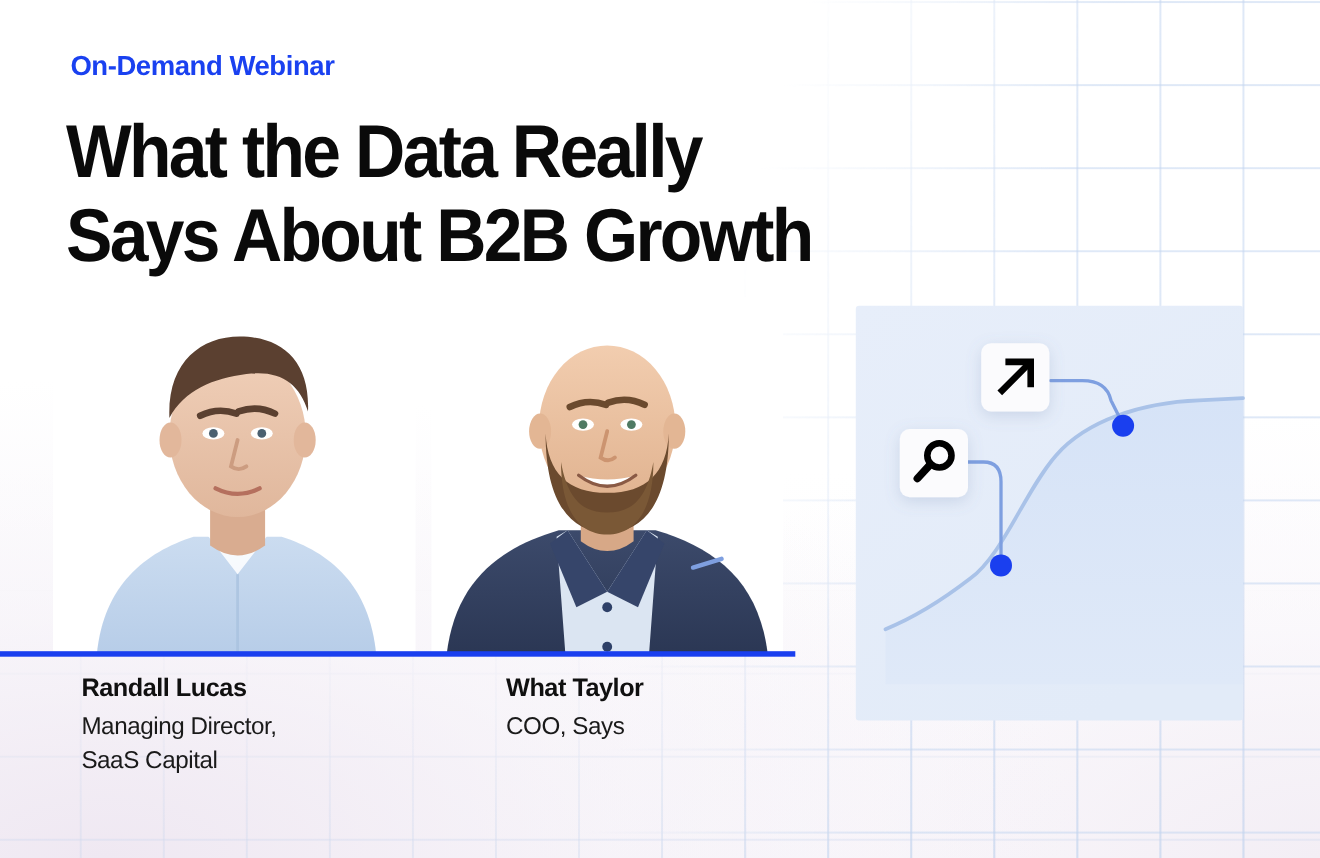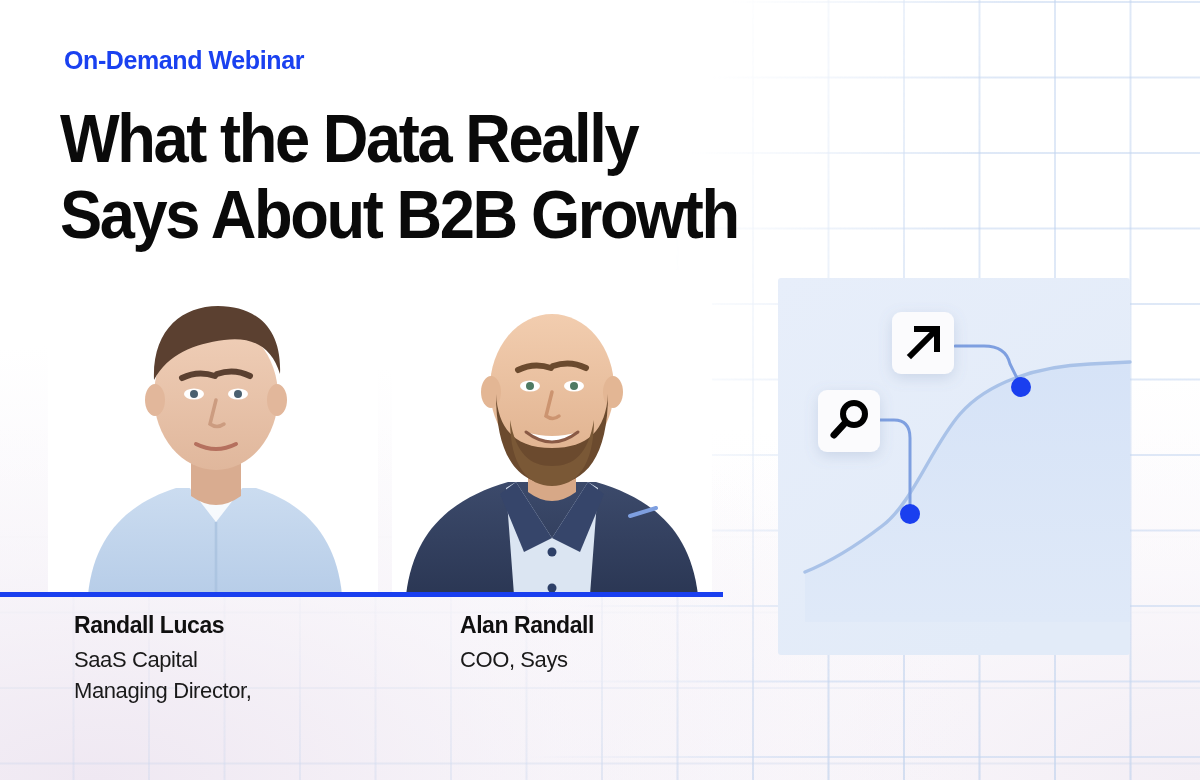--- a/index.html
+++ b/index.html
@@ -218,26 +218,26 @@
     </div>
 
   </div>
 
   <div class="divider"></div>
 
   <div class="speakers">
     <div class="speaker one">
       <div class="speaker-name">Randall Lucas</div>
       <div class="speaker-role">
+        <span>Managing Director,</span>
         <span>SaaS Capital</span>
-        <span>Managing Director,</span>
       </div>
     </div>
     <div class="speaker two">
-      <div class="speaker-name">Alan Randall</div>
+      <div class="speaker-name">What Taylor</div>
       <div class="speaker-role">
         <span>COO, Says</span>
       </div>
     </div>
   </div>
 
   <div class="chart-wrap">
     <svg width="380" height="400" viewBox="0 0 380 400">
       <defs>
         <linearGradient id="panelGrad" x1="0" y1="0" x2="0.6" y2="1">

